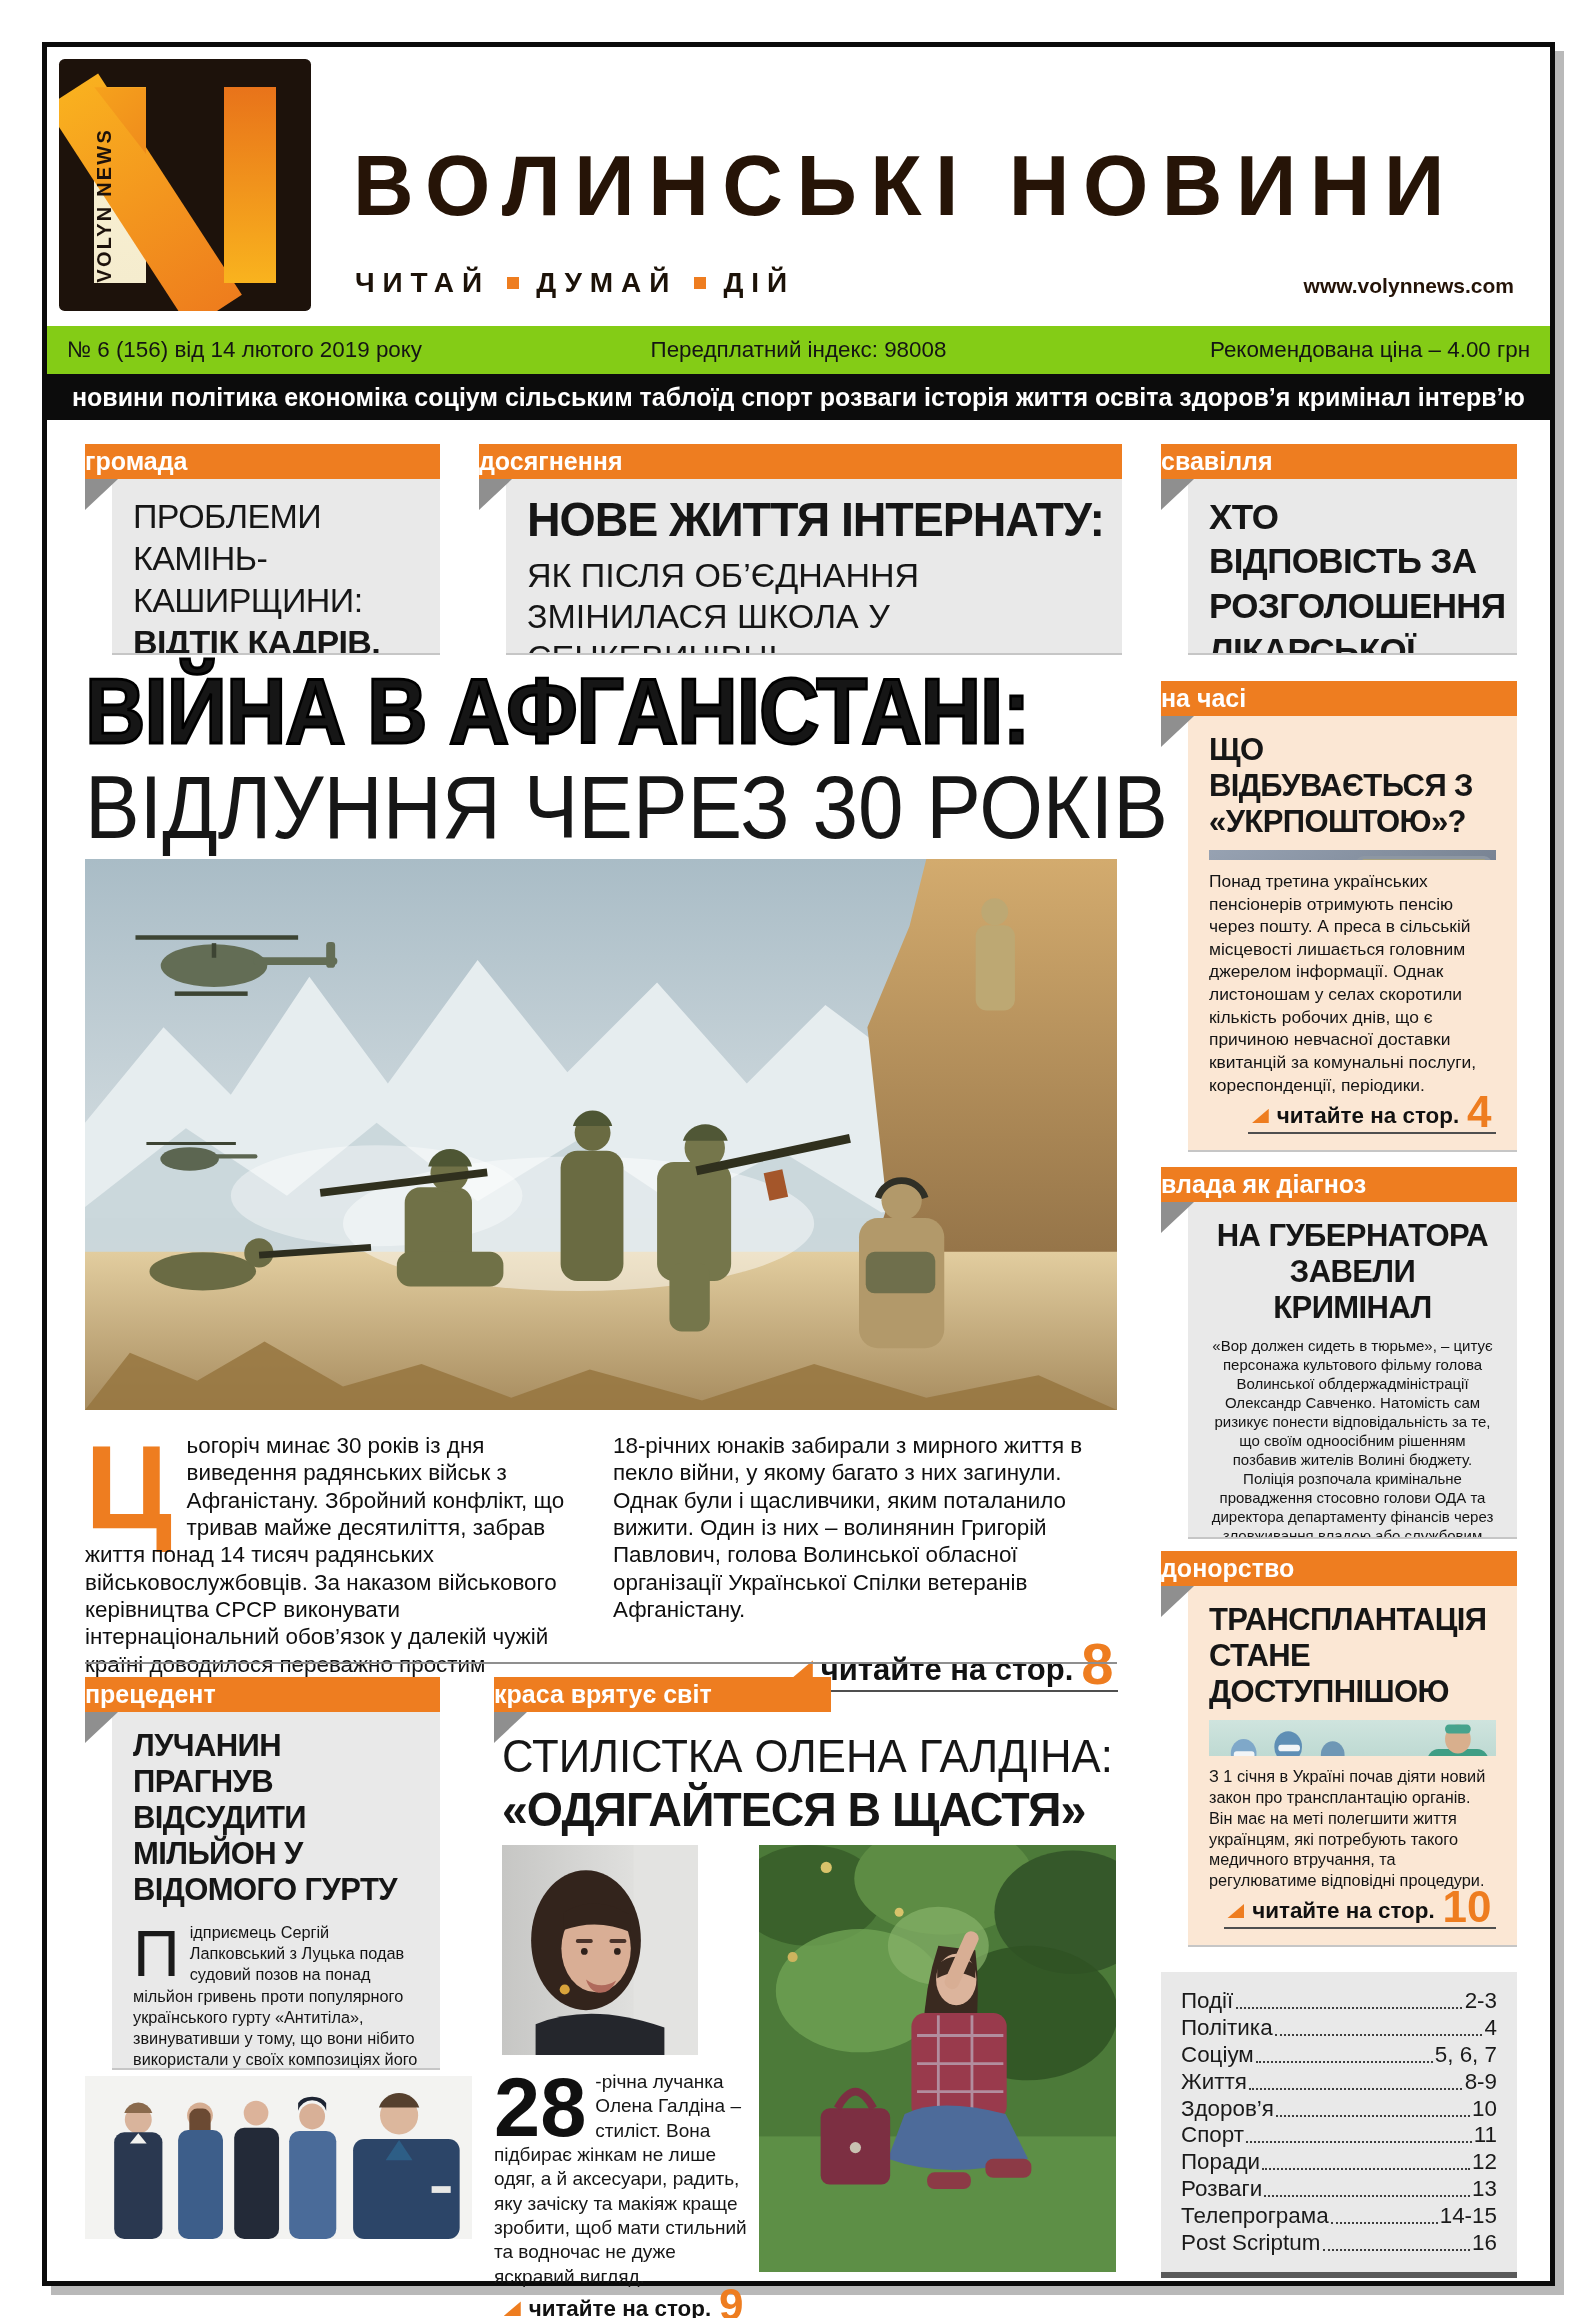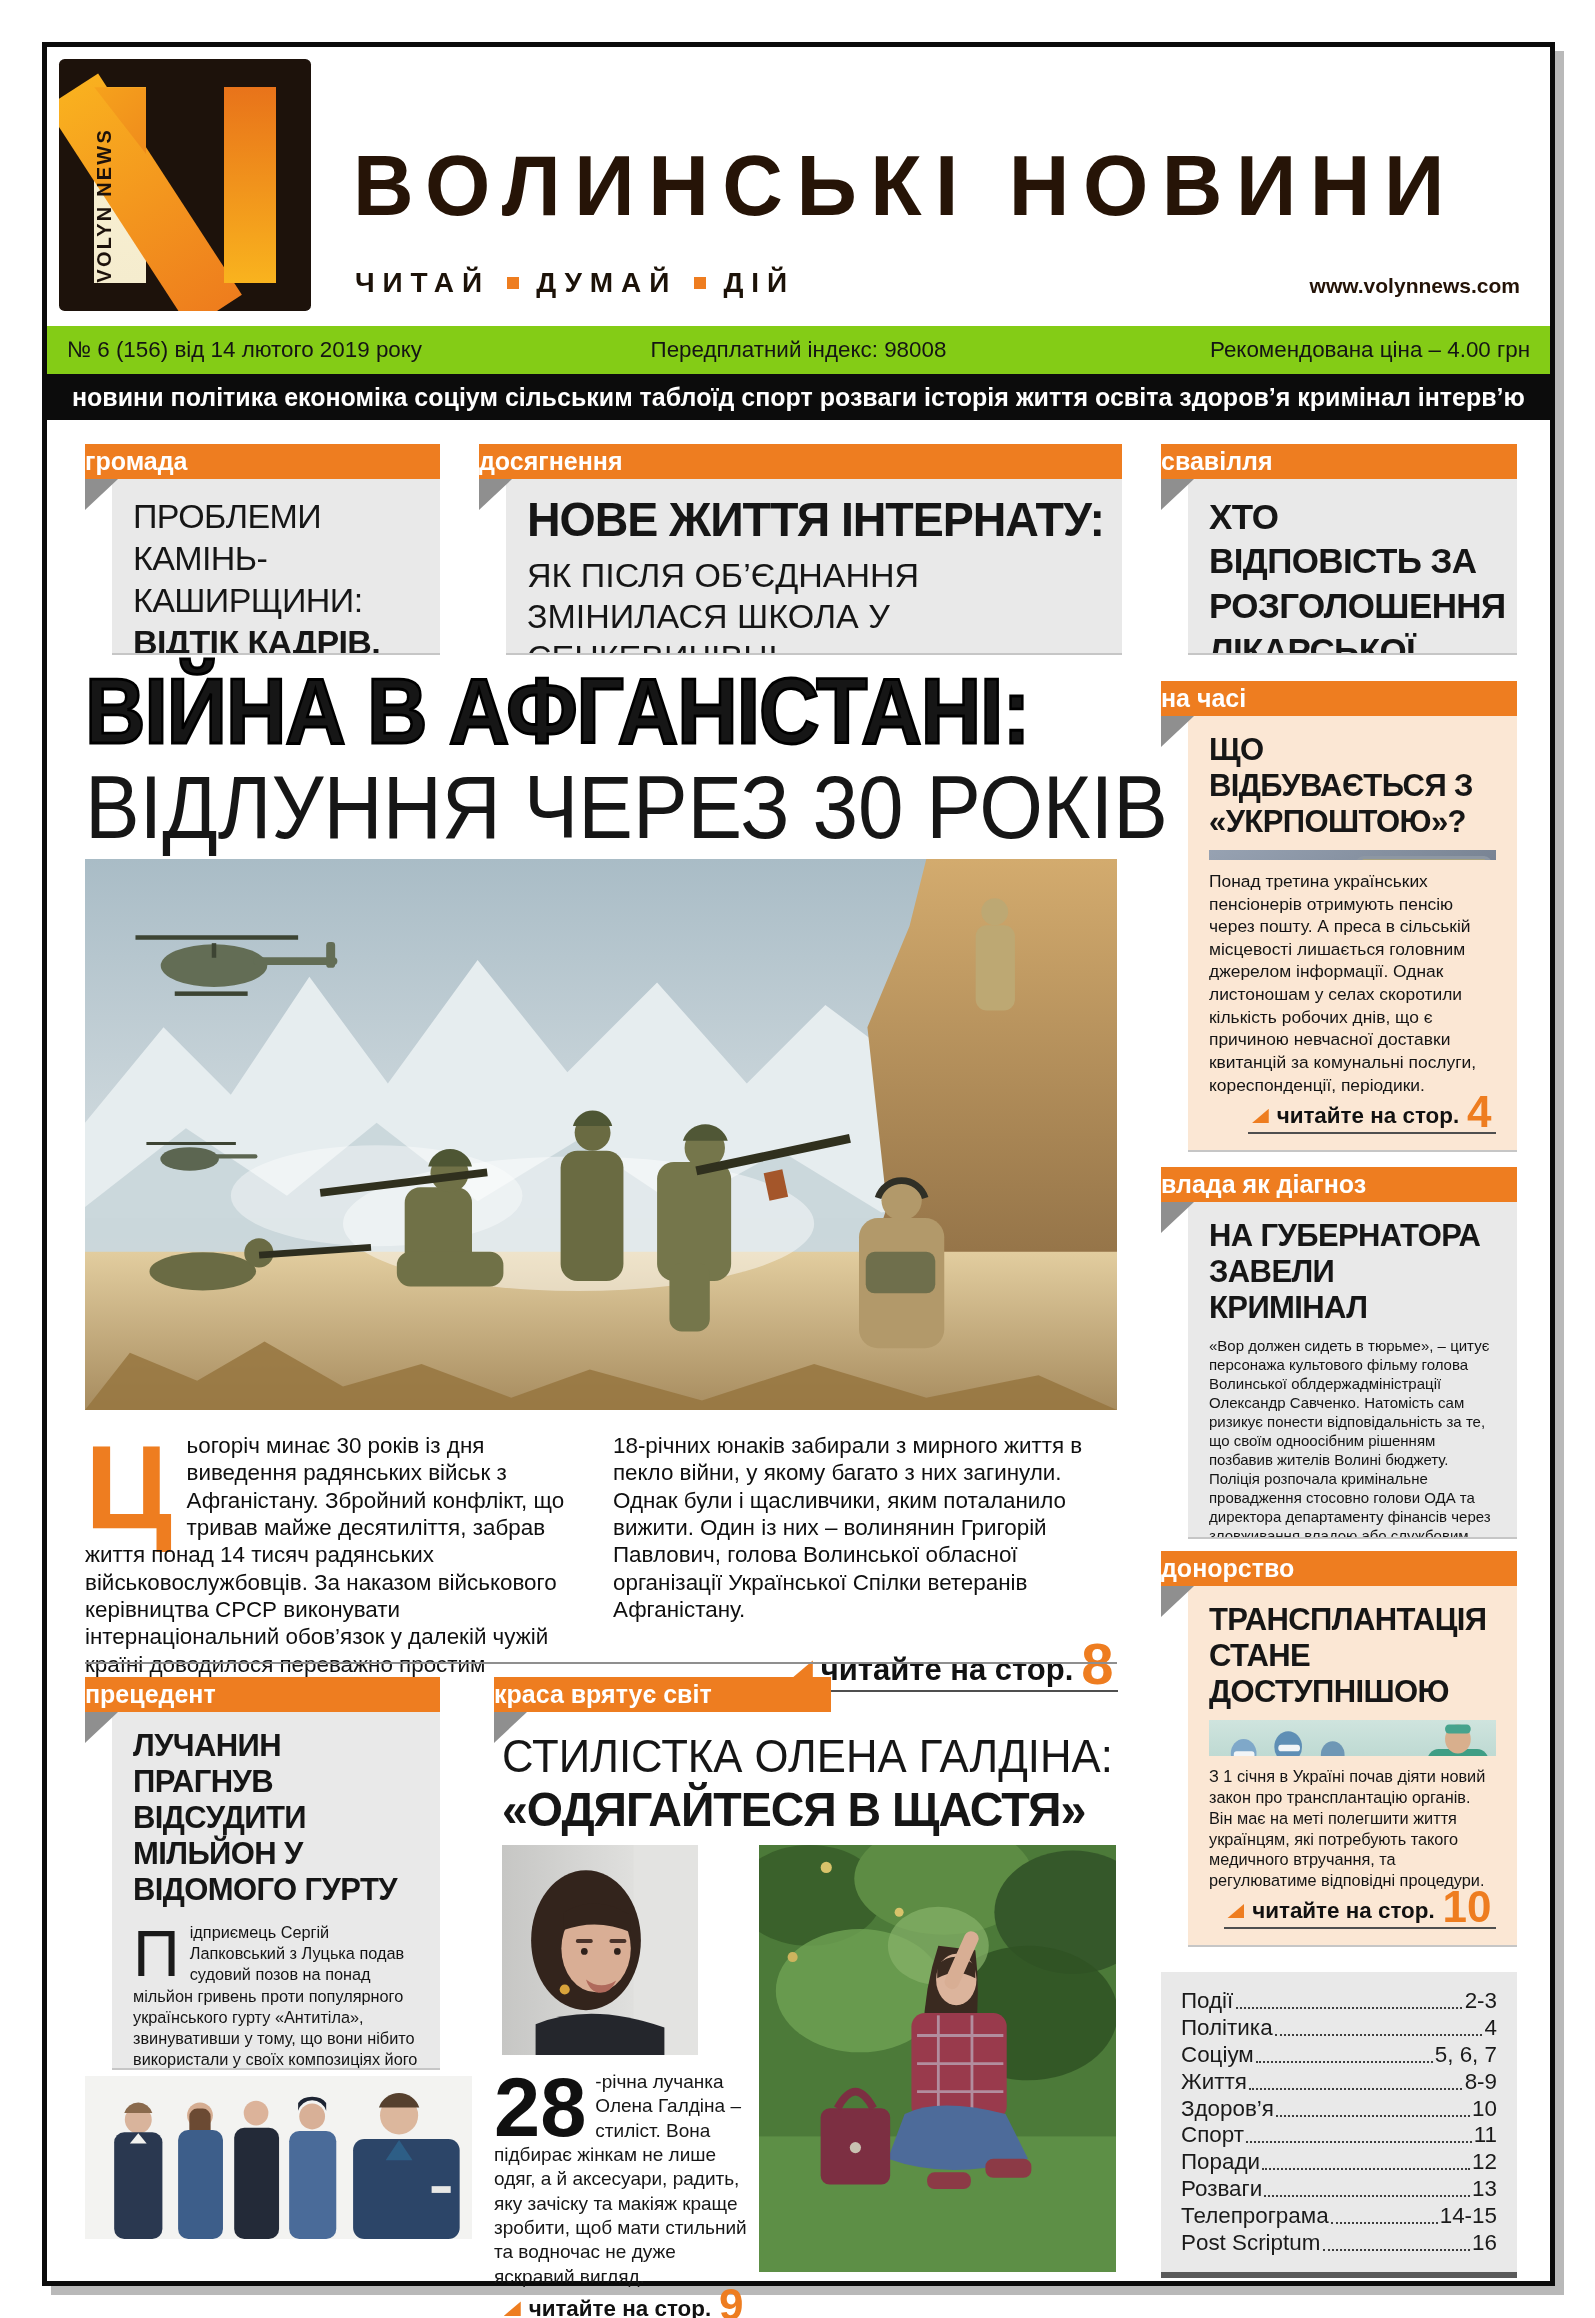--- a/index.html
+++ b/index.html
@@ -9,21 +9,21 @@
   
   .logo{left:12.3px;top:12.3px;width:252px;height:252px;background:#1d120b;border-radius:5.6px;overflow:hidden;}
   .logo .nbarL{position:absolute;left:35px;top:28px;width:52px;height:196px;background:linear-gradient(180deg,#f7c43a 0%,#f8f0d2 30%,#f5ecce 100%);}
   .logo .nwedge{position:absolute;left:35px;top:28px;width:52px;height:67px;background:linear-gradient(135deg,#f6a21c,#ef8b1c);clip-path:polygon(0 0,100% 0,100% 100%);}
   .logo .ndiag{position:absolute;left:54px;top:10px;width:62px;height:264px;background:linear-gradient(180deg,#f9b01f,#ee7d1d);transform:rotate(-33deg);}
   .logo .nbarR{position:absolute;right:35px;top:28px;width:52px;height:196px;background:linear-gradient(180deg,#e8731a,#f9b31e);}
   .logo .vtxt{position:absolute;left:33px;bottom:29px;writing-mode:vertical-rl;transform:rotate(180deg);font-weight:700;font-size:20px;letter-spacing:2.2px;color:#1d120b;line-height:1.25;}
   .mast-title{left:306px;top:89px;font-size:84px;font-weight:700;letter-spacing:13.5px;color:#261407;white-space:nowrap;transform:scaleY(1.02);transform-origin:left top;}
   .tagline{left:308px;top:220px;font-size:28px;font-weight:700;letter-spacing:7.9px;color:#1c1208;display:flex;align-items:center;}
   .tagline .sq{width:12.3px;height:12.3px;background:#ee7d20;display:inline-block;margin:0 17px;}
-  .mast-url{right:30px;top:227px;font-size:21px;font-weight:700;color:#241307;}
+  .mast-url{right:36px;top:227px;font-size:21px;font-weight:700;color:#241307;}
   .issue{left:0;top:279px;width:100%;height:48px;background:#84cc16;display:flex;align-items:center;padding:4px 20px;box-sizing:border-box;font-size:22.4px;color:#141414;}
   .issue .l{flex:1.2;text-align:left;}
   .issue .c{flex:1;text-align:center;}
   .issue .r{flex:1.2;text-align:right;}
   .nav{left:0;top:327px;width:100%;height:46px;background:#0c0c0c;display:flex;align-items:center;justify-content:space-between;padding:0 25px;box-sizing:border-box;}
   .nav span{color:#fff;font-size:25px;font-weight:700;}
   
   .block{position:absolute;}
   .tagbar{position:absolute;left:0;top:0;width:100%;height:35px;background:#ee7d20;color:#fff;font-size:25px;font-weight:700;line-height:34px;box-sizing:border-box;}
   .tagbar.short{width:337px;}
@@ -406,21 +406,21 @@
         <span class="tri"></span>
         <span class="lbl">читайте на стор.</span>
         <span class="pg">4</span>
       </div>
     </div>
   </div>
 
   <div class="block" style="left:1114px;top:1120px;width:356px;height:372px;">
     <div class="tagbar">влада як діагноз</div>
     <div class="fold"></div>
-    <div class="panel" style="height:337px;">
+    <div class="panel" style="height:337px;text-align:center;">
       <div class="rail-title">НА ГУБЕРНАТОРА ЗАВЕЛИ КРИМІНАЛ</div>
       <div class="rail-body small">«Вор должен сидеть в тюрьме», – цитує персонажа культового фільму голова Волинської облдержадміністрації Олександр Савченко. Натомість сам ризикує понести відповідальність за те, що своїм одноосібним рішенням позбавив жителів Волині бюджету. Поліція розпочала кримінальне провадження стосовно голови ОДА та директора департаменту фінансів через зловживання владою або службовим становищем.</div>
 
     </div>
   </div>
 
   <div class="block" style="left:1114px;top:1504px;width:356px;height:395px;">
     <div class="tagbar">донорство</div>
     <div class="fold"></div>
     <div class="panel peach" style="height:361px;">

